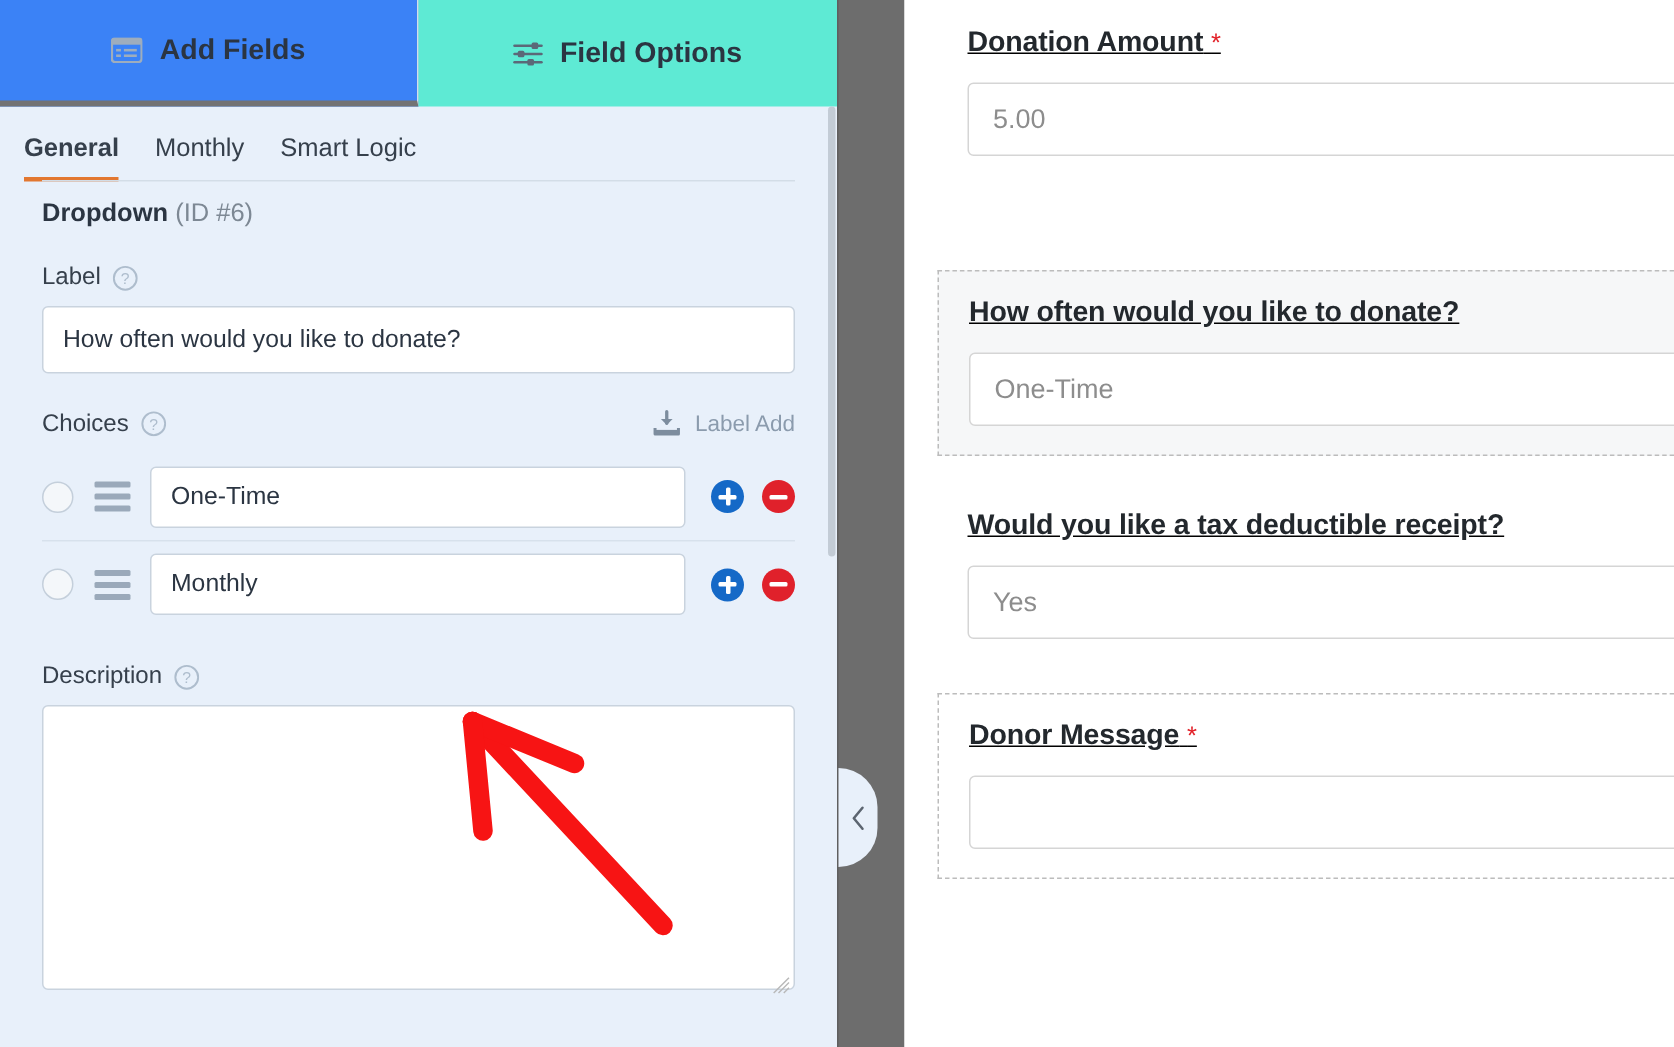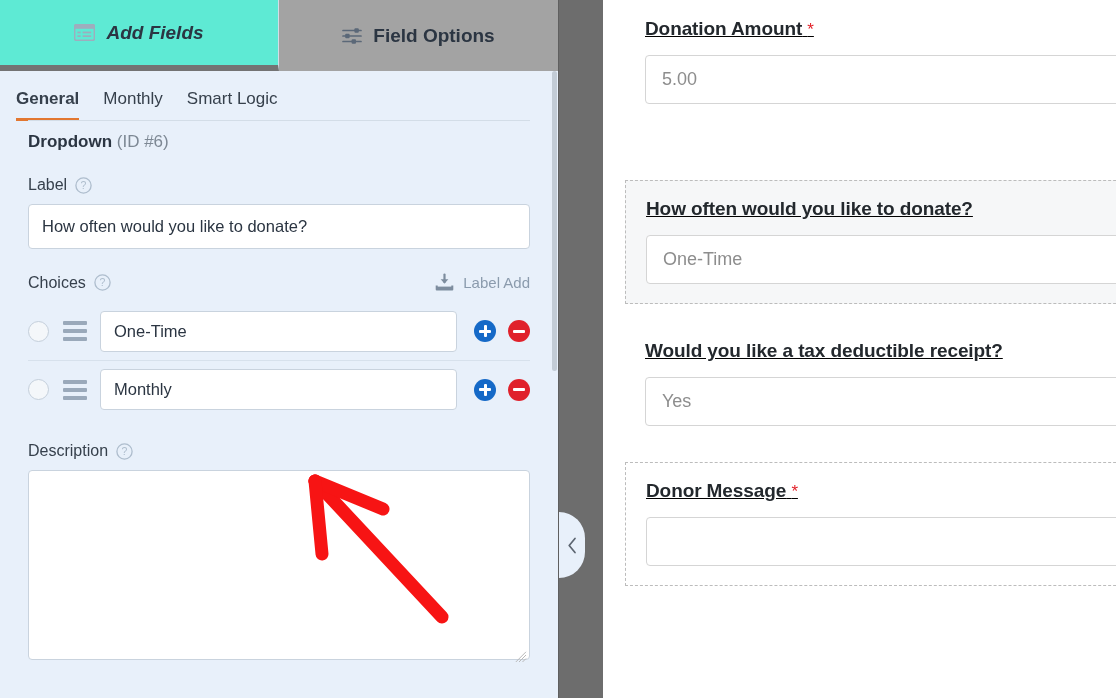--- a/index.html
+++ b/index.html
@@ -35,28 +35,27 @@
     align-items: center;
     justify-content: center;
     gap: 11px;
     font-size: 19px;
     font-weight: bold;
     color: #2b3542;
     cursor: pointer;
     position: relative;
   }
   .panel-tab.inactive {
-    background: #5eead4;
-    border-bottom: 6px solid #737373;
+    background: #3b82f6;
+    border-bottom: 4px solid #737373;
     border-right: 1px solid #d3dde7;
     color: #2b3542;
-    font-style: italic;
   }
   .panel-tab.active {
-    background: #a3a3a3;
+    background: #5eead4;
   }
   .tab-ico { display: block; line-height: 0; }
 
   
   #sub-tabs {
     display: flex;
     align-items: flex-end;
     gap: 24px;
     padding: 0 16px;
     height: 50px;

